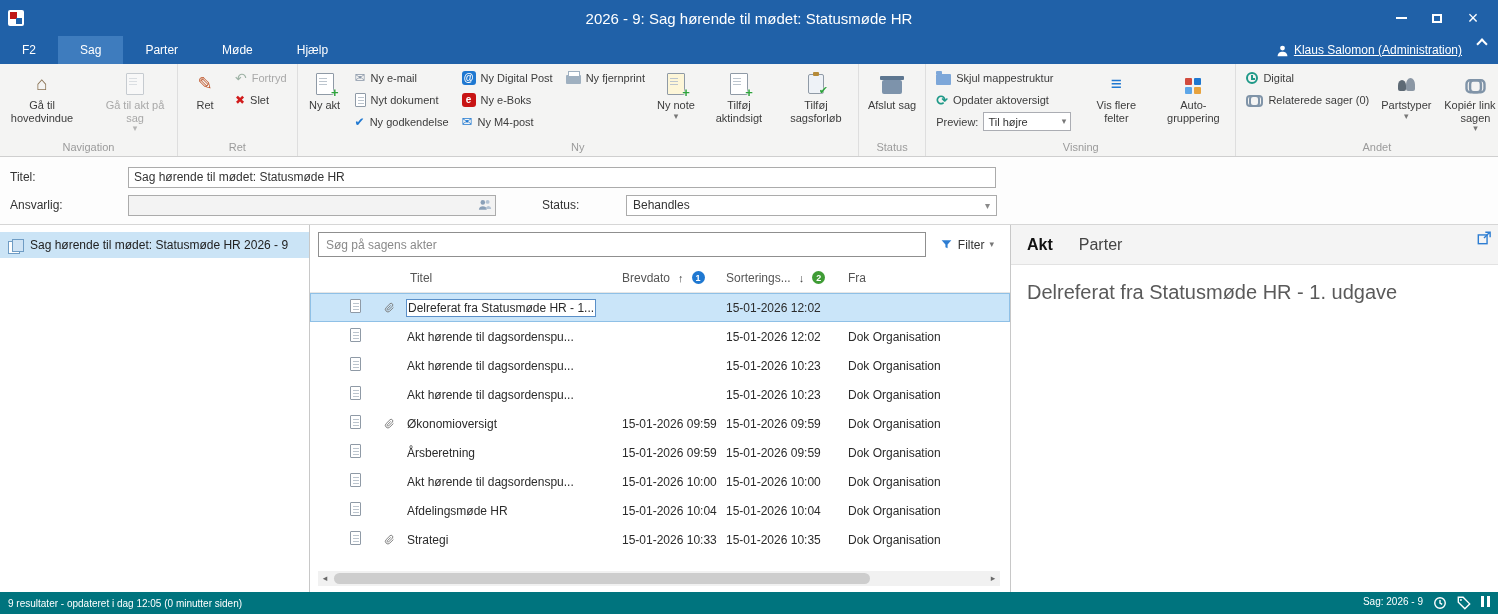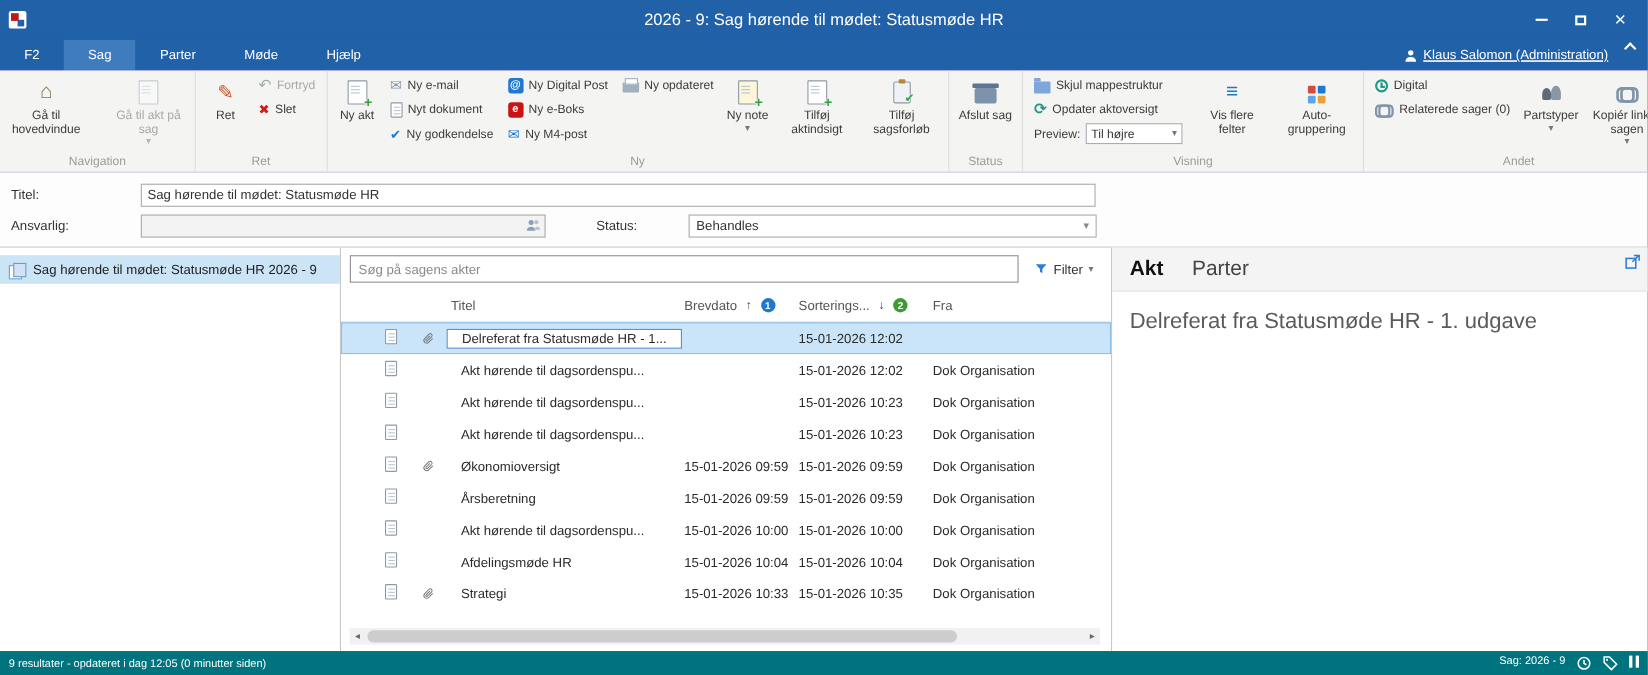--- a/index.html
+++ b/index.html
@@ -114,32 +114,32 @@
 
   .tbl { margin-top:6px; font-size:12px; color:#2b2b2b; }
   .trow, .thead { display:grid; grid-template-columns:34px 26px 212px 104px 122px 1fr; align-items:center; padding-left:40px; }
   .thead { height:30px; color:#555; border-bottom:1px solid #e6e6e6; }
   .hcell { display:flex; align-items:center; gap:8px; }
   .sort-arrow { font-size:11px; color:#444; }
   .badge { width:13px; height:13px; border-radius:50%; color:#fff; font-size:9px; font-weight:bold; display:inline-flex; align-items:center; justify-content:center; }
   .b-blue { background:#1f78d1; } .b-green { background:#3f9c35; }
   .trow { height:29px; }
   .trow.sel { background:#cae5f9; box-shadow:inset 0 0 0 1px #8fc0e6; }
-  .tbox { padding:1px 13px; margin-left:-4px; }
+  .tbox { padding:1px 1px; margin-left:-4px; }
   .tbox.focus { border:1px solid #5a8fc8; background:#fff; }
   .c-clip svg { display:block; }
 
   .hscroll { position:absolute; left:8px; right:10px; bottom:6px; height:15px; background:#f1f1f1; display:flex; align-items:center; }
   .harrow { width:14px; text-align:center; font-size:9px; color:#6a6a6a; line-height:15px; flex:none; }
   .htrack { flex:1; position:relative; height:100%; }
   .hthumb { position:absolute; left:2px; top:2px; height:11px; width:82%; background:#cdcdcd; border-radius:6px; }
 
   .pane-right { width:488px; flex:none; border-left:1px solid #c8c8c8; display:flex; flex-direction:column; }
   .rp-head { height:40px; background:#f4f4f4; border-bottom:1px solid #e2e2e2; display:flex; align-items:center; gap:26px; padding:0 16px; position:relative; flex:none; }
-  .rp-tab { font-size:19px; color:#444; }
+  .rp-tab { font-size:16px; color:#444; }
   .rp-tab.active { color:#111; font-weight:bold; }
   .rp-expand { position:absolute; right:7px; top:6px; }
   .rp-title { margin:16px 16px 0; font-size:20px; color:#5a5a5a; font-weight:400; white-space:nowrap; overflow:hidden; }
   .attach-row { margin:16px 16px 0; display:flex; align-items:center; gap:8px; font-size:12px; color:#333; }
   .akt-chip { display:flex; align-items:center; gap:6px; background:#cfe6f8; border:1px solid #a6cdec; padding:3px 8px; }
 
   
   .statusbar { height:22px; background:#00747e; color:#fff; display:flex; align-items:center; justify-content:space-between; padding:0 8px; font-size:10px; flex:none; }
   .sb-right { display:flex; align-items:flex-start; gap:10px; }
   .pause-ic { display:flex; gap:3px; }
@@ -261,21 +261,21 @@
             <span>Ny e-Boks</span>
           </div>
           <div class="sbtn">
             <span class="gi gi-env-blue">✉</span>
             <span>Ny M4-post</span>
           </div>
         </div>
         <div class="scol">
           <div class="sbtn">
             <span class="printic"></span>
-            <span>Ny opdateret</span>
+            <span>Ny fjernprint</span>
           </div>
         </div>
         <div class="bbtn">
           <span class="icwrap">
               <span class="pg pg-lg" style="background:#fdf6d8">
                 <span class="plus">+</span>
               </span>
             </span>
           <span>Ny note</span>
           <span class="caret">▾</span>

